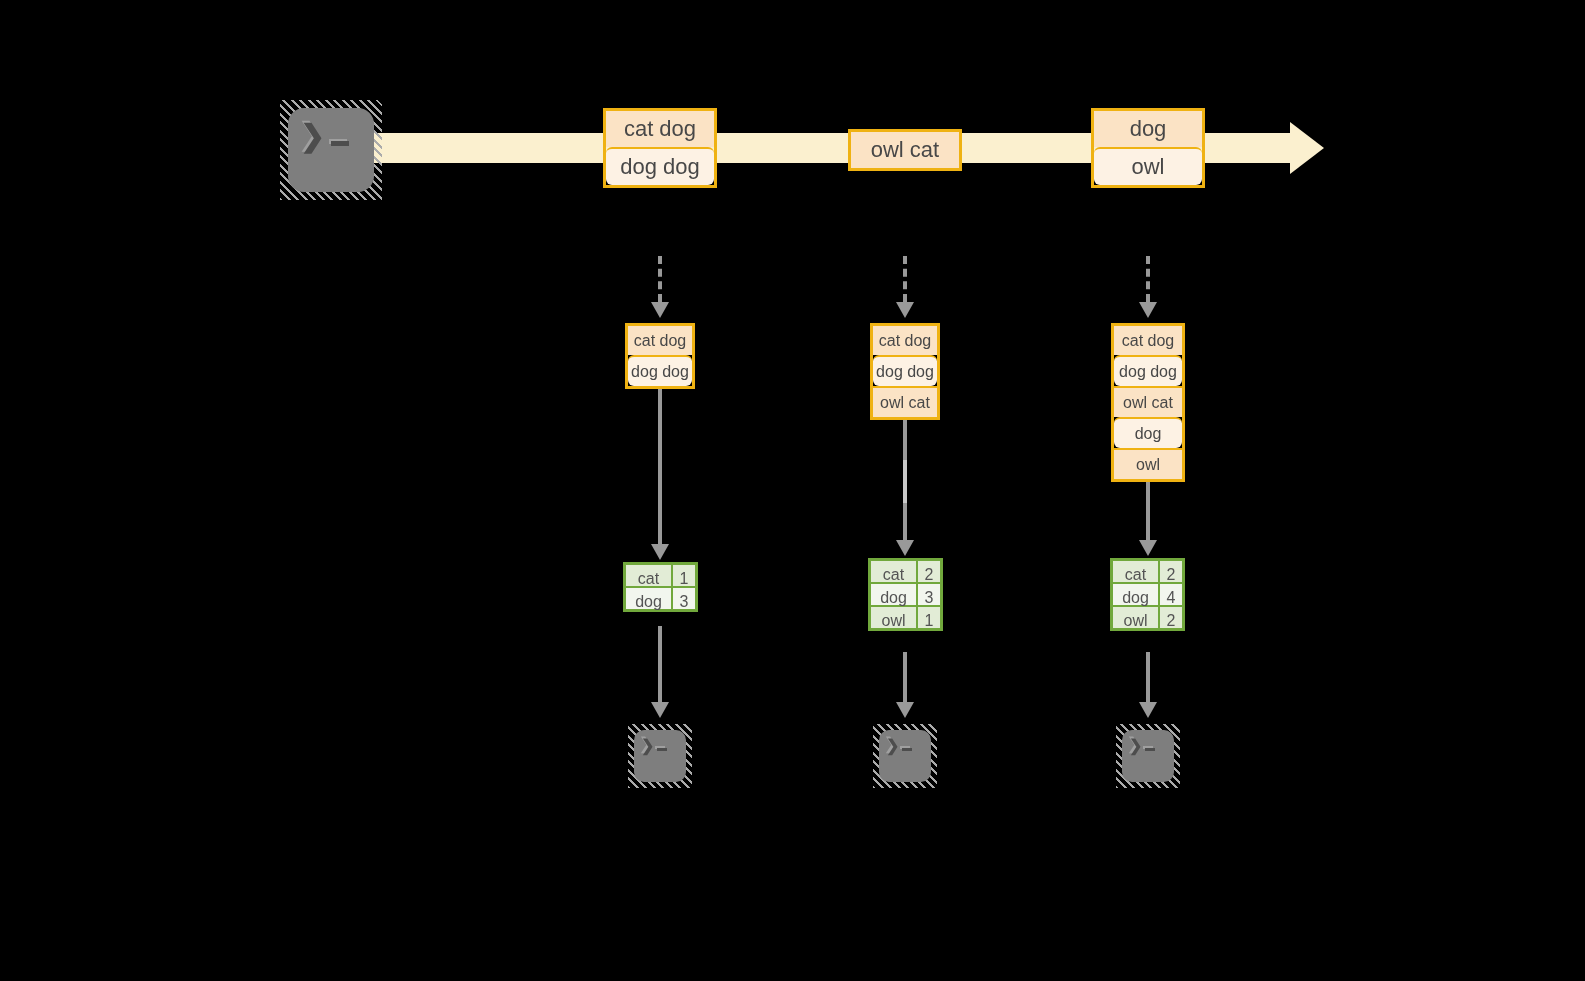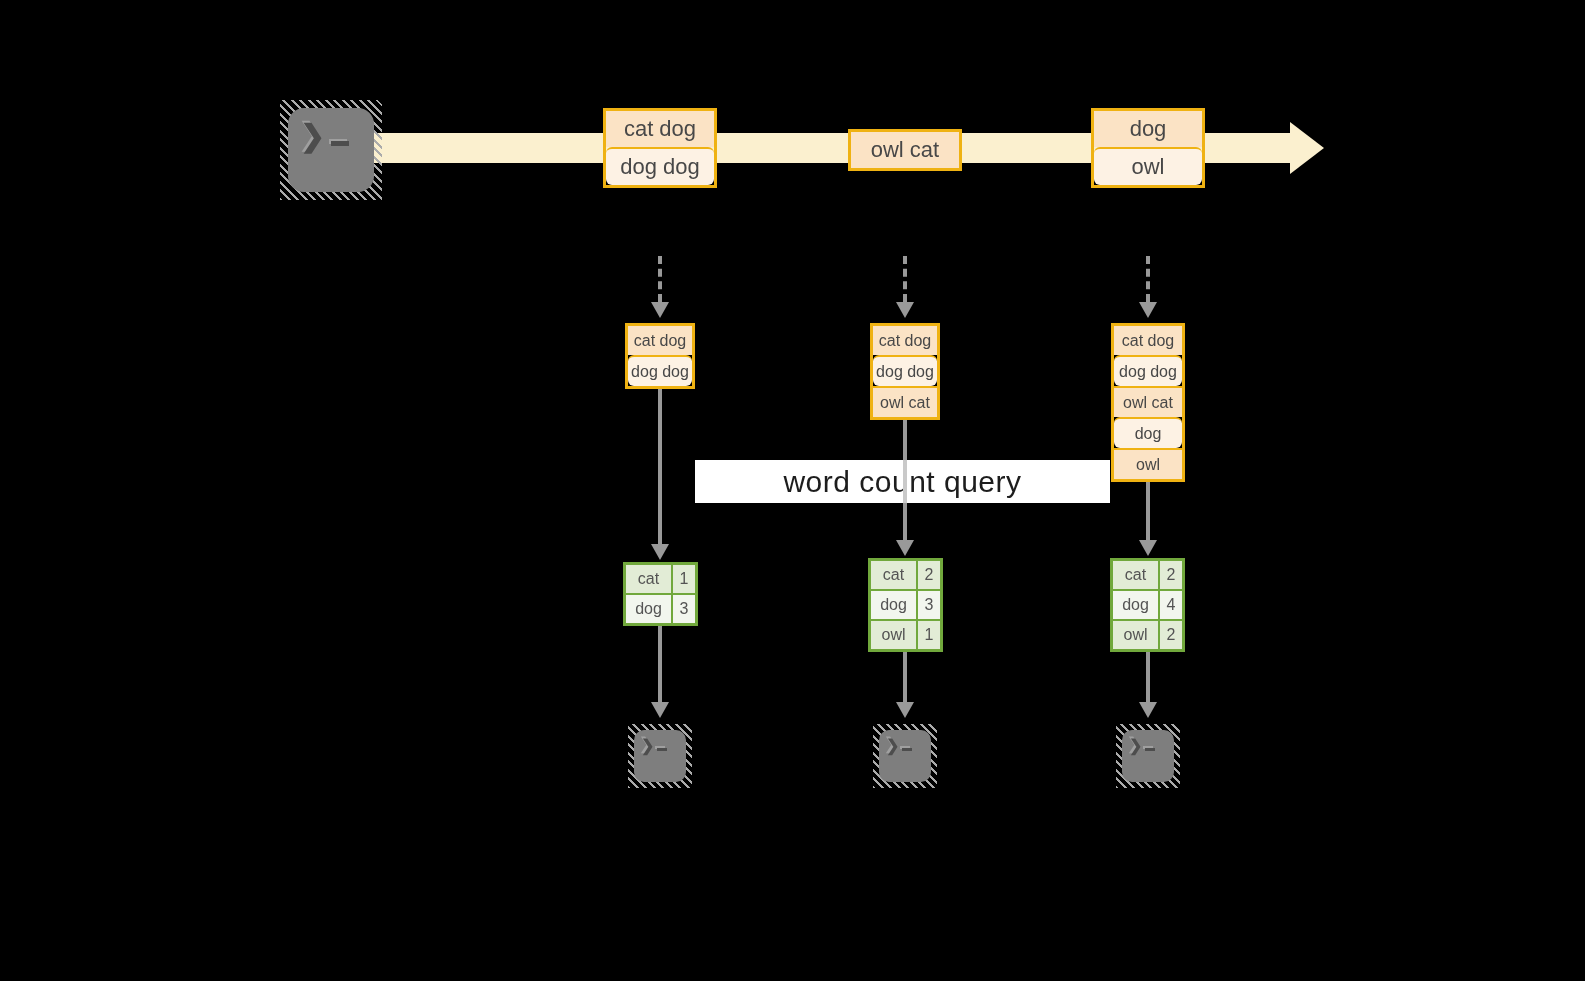--- a/index.html
+++ b/index.html
@@ -36,21 +36,21 @@
   .tri-down{width:0;height:0;border-left:9px solid transparent;border-right:9px solid transparent;
             border-top:16px solid #999;}
 
   
   .query-box{background:#fff;display:flex;align-items:center;justify-content:center;}
   .query-box span{font-size:30px;font-weight:300;color:#1d1d1d;letter-spacing:0.5px;}
 
   
   .gtable{display:grid;grid-template-columns:45px 22px;gap:2px;background:#71a83c;
           border:3px solid #71a83c;box-sizing:content-box;}
-  .gcell{height:28px;line-height:28px;text-align:center;font-size:16px;color:#545454;}
+  .gcell{height:21px;line-height:28px;text-align:center;font-size:16px;color:#545454;}
   .green-a{background:#e2ecd6;}
   .green-b{background:#f2f6ee;}
 </style>
 </head>
 <body>
 
 <div id="canvas">
 
   <div class="abs shaft" style="left:374px;top:133px;width:916px;height:30px;"></div>
   <div class="abs tl-head" style="left:1290px;top:122px;"></div>
@@ -78,23 +78,20 @@
   <div class="abs vline" style="left:1146px;top:482px;height:58px;"></div>
   <div class="abs tri-down" style="left:1139px;top:540px;"></div>
 
   <div class="abs vline" style="left:658px;top:626px;height:76px;"></div>
   <div class="abs tri-down" style="left:651px;top:702px;"></div>
   <div class="abs vline" style="left:903px;top:652px;height:50px;"></div>
   <div class="abs tri-down" style="left:896px;top:702px;"></div>
   <div class="abs vline" style="left:1146px;top:652px;height:50px;"></div>
   <div class="abs tri-down" style="left:1139px;top:702px;"></div>
 
-  <div class="abs query-box" style="left:695px;top:460px;width:415px;height:43px;">
-    <span>word count query</span>
-  </div>
   <div class="abs vline-light" style="left:903px;top:460px;height:43px;"></div>
 
   <div class="abs batch" style="left:603px;top:108px;width:114px;">
     <div class="batch-row peach-a">cat dog</div>
     <div class="batch-row peach-b">dog dog</div>
   </div>
   <div class="abs batch" style="left:848px;top:129px;width:114px;">
     <div class="batch-row peach-a">owl cat</div>
   </div>
   <div class="abs batch" style="left:1091px;top:108px;width:114px;">

